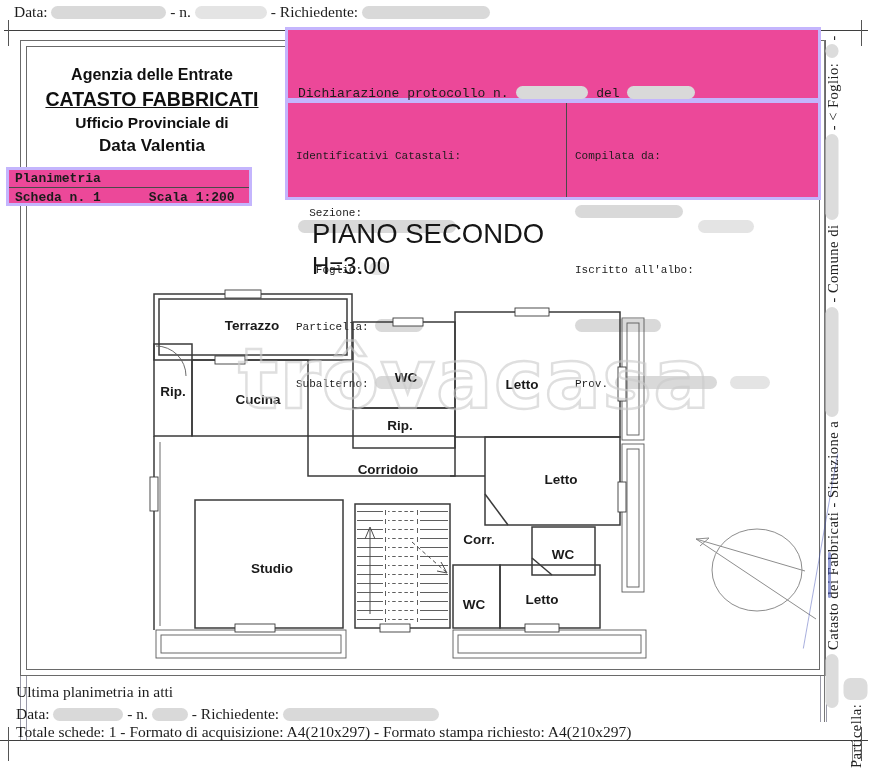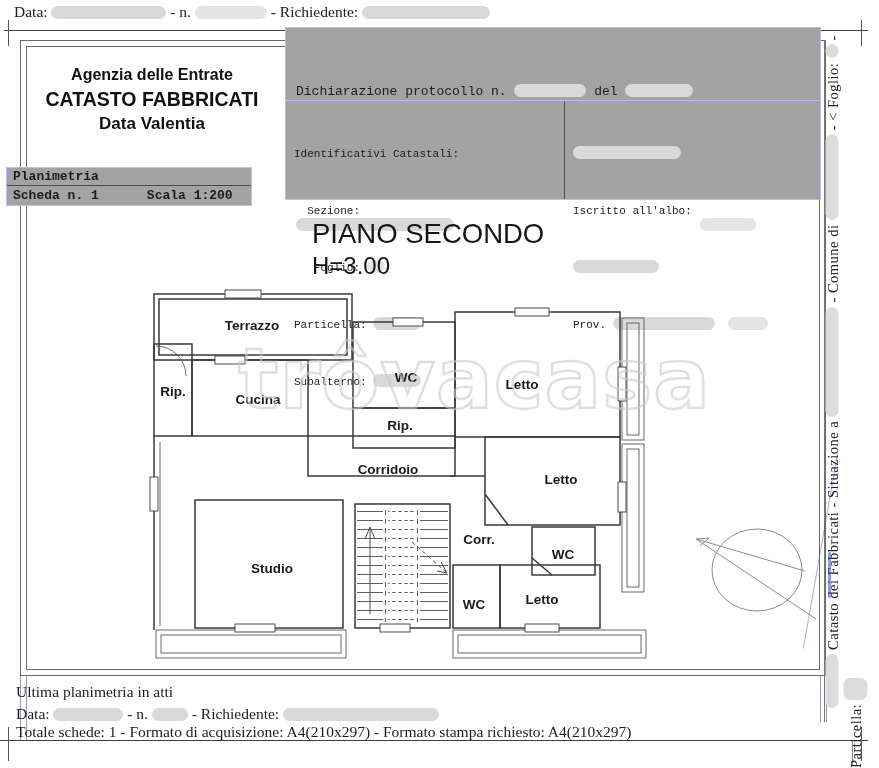--- a/index.html
+++ b/index.html
@@ -6,21 +6,21 @@
   #page{position:relative;width:879px;height:768px;background:#fff;overflow:hidden;
         font-family:"Liberation Serif",serif;color:#1c1c1c;}
   .abs{position:absolute;}
   .serif{font-family:"Liberation Serif",serif;}
   .mono{font-family:"Liberation Mono","DejaVu Sans Mono",monospace;}
   .sans{font-family:"Liberation Sans",sans-serif;text-align:center;}
   .blob{display:inline-block;background:#d9d9d9;border-radius:7px;height:13px;vertical-align:-2px;}
   .blob.lite{background:#e4e4e4;}
   .rule{position:absolute;background:#3f3f3f;}
   .tick{position:absolute;background:#555;width:1px;}
-  .box{position:absolute;border:1px solid #c4b5fd;background:#a3a3a3;box-sizing:border-box;}
+  .box{position:absolute;border:3px solid #c4b5fd;background:#ec4899;box-sizing:border-box;}
   .sheet{position:absolute;border:1px solid #6a6a6a;box-sizing:border-box;}
   
   .decl{font-size:13px;line-height:23px;padding:6px 10px;white-space:pre;}
   .ident{font-size:11px;line-height:19px;padding:6px 8px;white-space:pre;}
   
   .plani-row1{padding:1px 6px;border-bottom:1px solid #4a4a4a;font-weight:700;font-size:13px;}
   .plani-row2{padding:2px 6px;font-weight:700;font-size:13px;display:flex;}
   
   .agency{text-align:center;font-weight:700;color:#101010;}
   
@@ -57,39 +57,41 @@
 
 <div class="sheet" style="left:20px;top:40px;width:806px;height:636px;"></div>
 <div class="sheet" style="left:26px;top:46px;width:794px;height:624px;"></div>
 <div class="tick" style="left:20px;top:676px;height:64px;background:#9a9aa8;"></div>
 <div class="tick" style="left:26px;top:676px;height:64px;background:#9a9aa8;"></div>
 <div class="tick" style="left:820px;top:676px;height:46px;background:#9a9aa8;"></div>
 <div class="tick" style="left:826px;top:676px;height:46px;background:#9a9aa8;"></div>
 
 <div class="abs sans agency" style="left:34px;top:52px;width:236px;margin-top:12px;">
   <div style="font-size:16px;line-height:22px;">Agenzia delle Entrate</div>
-  <div style="font-size:19.5px;line-height:26px;">CATASTO FABBRICATI</div>
+  <div style="font-size:19.5px;line-height:26px;text-decoration:underline;">CATASTO FABBRICATI</div>
+  <div style="font-size:15.5px;line-height:22px;">Ufficio Provinciale di</div>
   <div style="font-size:17px;line-height:23px;">Data Valentia</div>
 </div>
 
 <div class="box decl mono" style="left:285px;top:27px;width:536px;height:74px;">
   <div><span>Dichiarazione protocollo n.</span> <span class="blob" style="width:72px;"></span> <span>del</span> <span class="blob" style="width:68px;"></span></div>
   <div><span>Comune di</span> <span class="blob" style="width:66px;"></span></div>
   <div style="display:flex;justify-content:space-between;"><span class="blob" style="width:158px;"></span><span class="blob lite" style="width:56px;margin-right:54px;"></span></div>
 </div>
 
 <div class="box" style="left:285px;top:100px;width:536px;height:100px;display:flex;">
   <div class="ident mono" style="width:262px;border-right:1px solid #4a4a4a;">
     <div>Identificativi Catastali:</div>
     <div>  Sezione:</div>
     <div><span>   Foglio:</span> <span class="blob lite" style="width:18px;border-radius:9px;"></span></div>
     <div><span>Particella:</span> <span class="blob" style="width:48px;"></span></div>
     <div><span>Subalterno:</span> <span class="blob" style="width:48px;"></span></div>
   </div>
   <div class="ident mono" style="flex:1;">
+    <div>Compilata da:</div>
     <div><span class="blob" style="width:108px;"></span></div>
     <div>Iscritto all'albo:</div>
     <div><span class="blob" style="width:86px;"></span></div>
     <div><span>Prov.</span> <span class="blob" style="width:102px;"></span>  <span class="blob lite" style="width:40px;"></span></div>
   </div>
 </div>
 
 <div class="box mono" style="left:6px;top:167px;width:246px;height:39px;">
   <div class="plani-row1">Planimetria</div>
   <div class="plani-row2">

